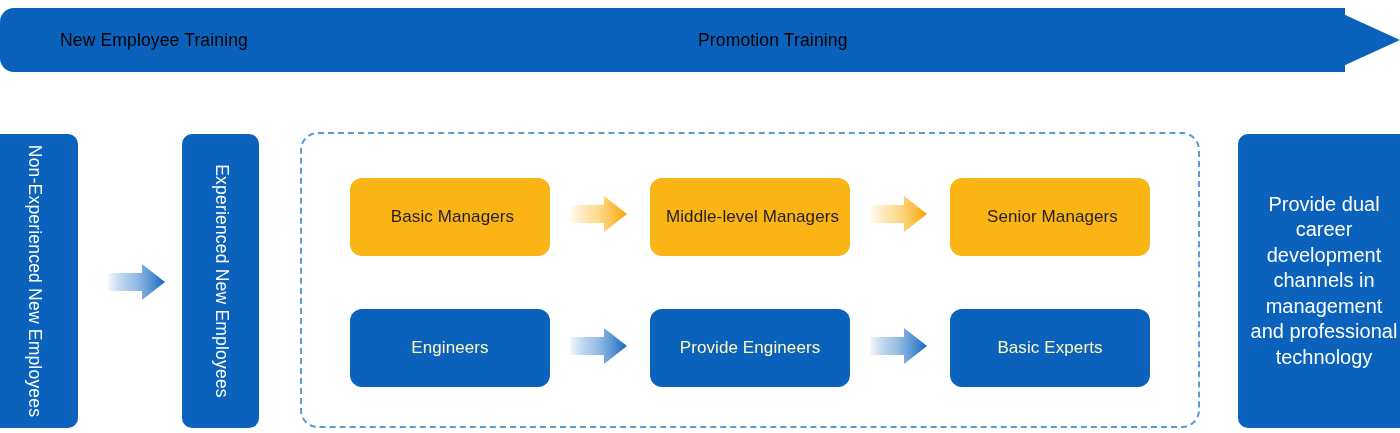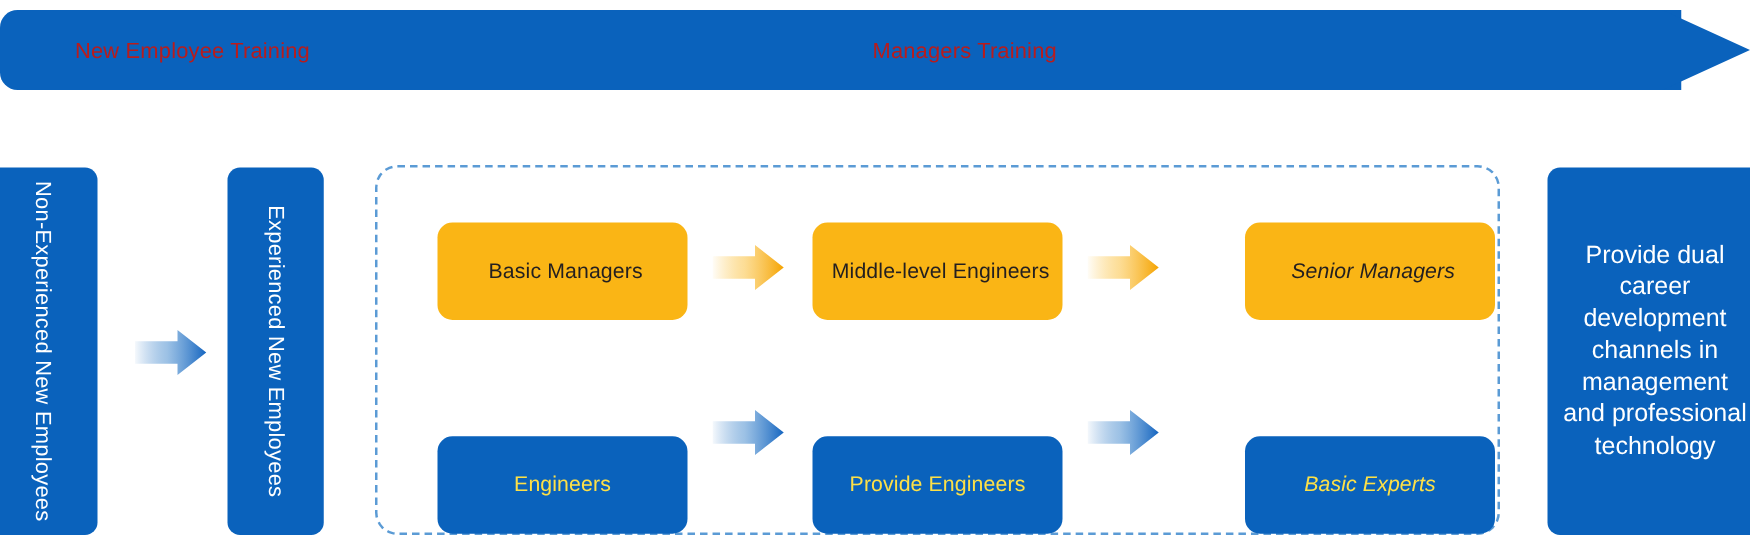--- a/index.html
+++ b/index.html
@@ -46,21 +46,21 @@
     height: 0;
     border-top: 32px solid transparent;
     border-bottom: 32px solid transparent;
     border-left: 70px solid #0A62BC;
   }
   .banner-label {
     position: absolute;
     top: 0;
     height: 64px;
     line-height: 64px;
-    color: #b91c1c;
+    color: #000000;
     font-size: 17.5px;
     white-space: nowrap;
     letter-spacing: 0.15px;
   }
   .banner-label.lbl-1 { left: 60px; }
   .banner-label.lbl-2 { left: 698px; }
 
   
   .vbox {
     position: absolute;
@@ -129,28 +129,27 @@
     height: 78px;
     box-sizing: border-box;
     padding: 0 10px;
   }
   .node.mgmt {
     background: #FAB515;
     color: #231F20;
   }
   .node.tech {
     background: #0A62BC;
-    color: #fde047;
-    margin-top: 40px;
+    color: #fef9c3;
   }
   .row-mgmt { top: 178px; padding-left: 15px; }
   .row-tech { top: 309px; }
   .col-1 { left: 350px; width: 200px; }
   .col-2 { left: 650px; width: 200px; }
-  .col-3 { left: 996px; width: 200px; font-style: italic; }
+  .col-3 { left: 950px; width: 200px; }
 
   
   #outcome-box {
     position: absolute;
     left: 1238px;
     top: 134px;
     width: 172px;
     height: 294px;
     background: #0A62BC;
     border-radius: 10px;
@@ -169,21 +168,21 @@
 </style>
 </head>
 <body>
 
 <div id="canvas">
 
   <div class="banner">
     <div class="banner-body"></div>
     <div class="banner-point"></div>
     <div class="banner-label lbl-1">New Employee Training</div>
-    <div class="banner-label lbl-2">Managers Training</div>
+    <div class="banner-label lbl-2">Promotion Training</div>
   </div>
 
   <div class="vbox" id="vbox-non-exp">
     <span class="vtext">Non-Experienced New Employees</span>
   </div>
 
   <div class="arrow" id="arrow-intake">
     <svg width="58" height="40" viewBox="0 0 58 40" xmlns="http://www.w3.org/2000/svg">
       <defs>
         <linearGradient id="gradBlueA" x1="0" y1="0" x2="1" y2="0">
@@ -210,21 +209,21 @@
         <linearGradient id="gradOrangeA" x1="0" y1="0" x2="1" y2="0">
           <stop offset="0%" stop-color="#FAB515" stop-opacity="0.03"></stop>
           <stop offset="45%" stop-color="#FBC64F" stop-opacity="0.6"></stop>
           <stop offset="100%" stop-color="#F5A300" stop-opacity="1"></stop>
         </linearGradient>
       </defs>
       <path d="M0,11 L34,11 L34,2 L57,20 L34,38 L34,29 L0,29 Z" fill="url(#gradOrangeA)"></path>
     </svg>
   </div>
 
-  <div class="node mgmt row-mgmt col-2">Middle-level Engineers</div>
+  <div class="node mgmt row-mgmt col-2">Middle-level Managers</div>
 
   <div class="arrow" id="arrow-o-2">
     <svg width="58" height="40" viewBox="0 0 58 40" xmlns="http://www.w3.org/2000/svg">
       <defs>
         <linearGradient id="gradOrangeB" x1="0" y1="0" x2="1" y2="0">
           <stop offset="0%" stop-color="#FAB515" stop-opacity="0.03"></stop>
           <stop offset="45%" stop-color="#FBC64F" stop-opacity="0.6"></stop>
           <stop offset="100%" stop-color="#F5A300" stop-opacity="1"></stop>
         </linearGradient>
       </defs>

